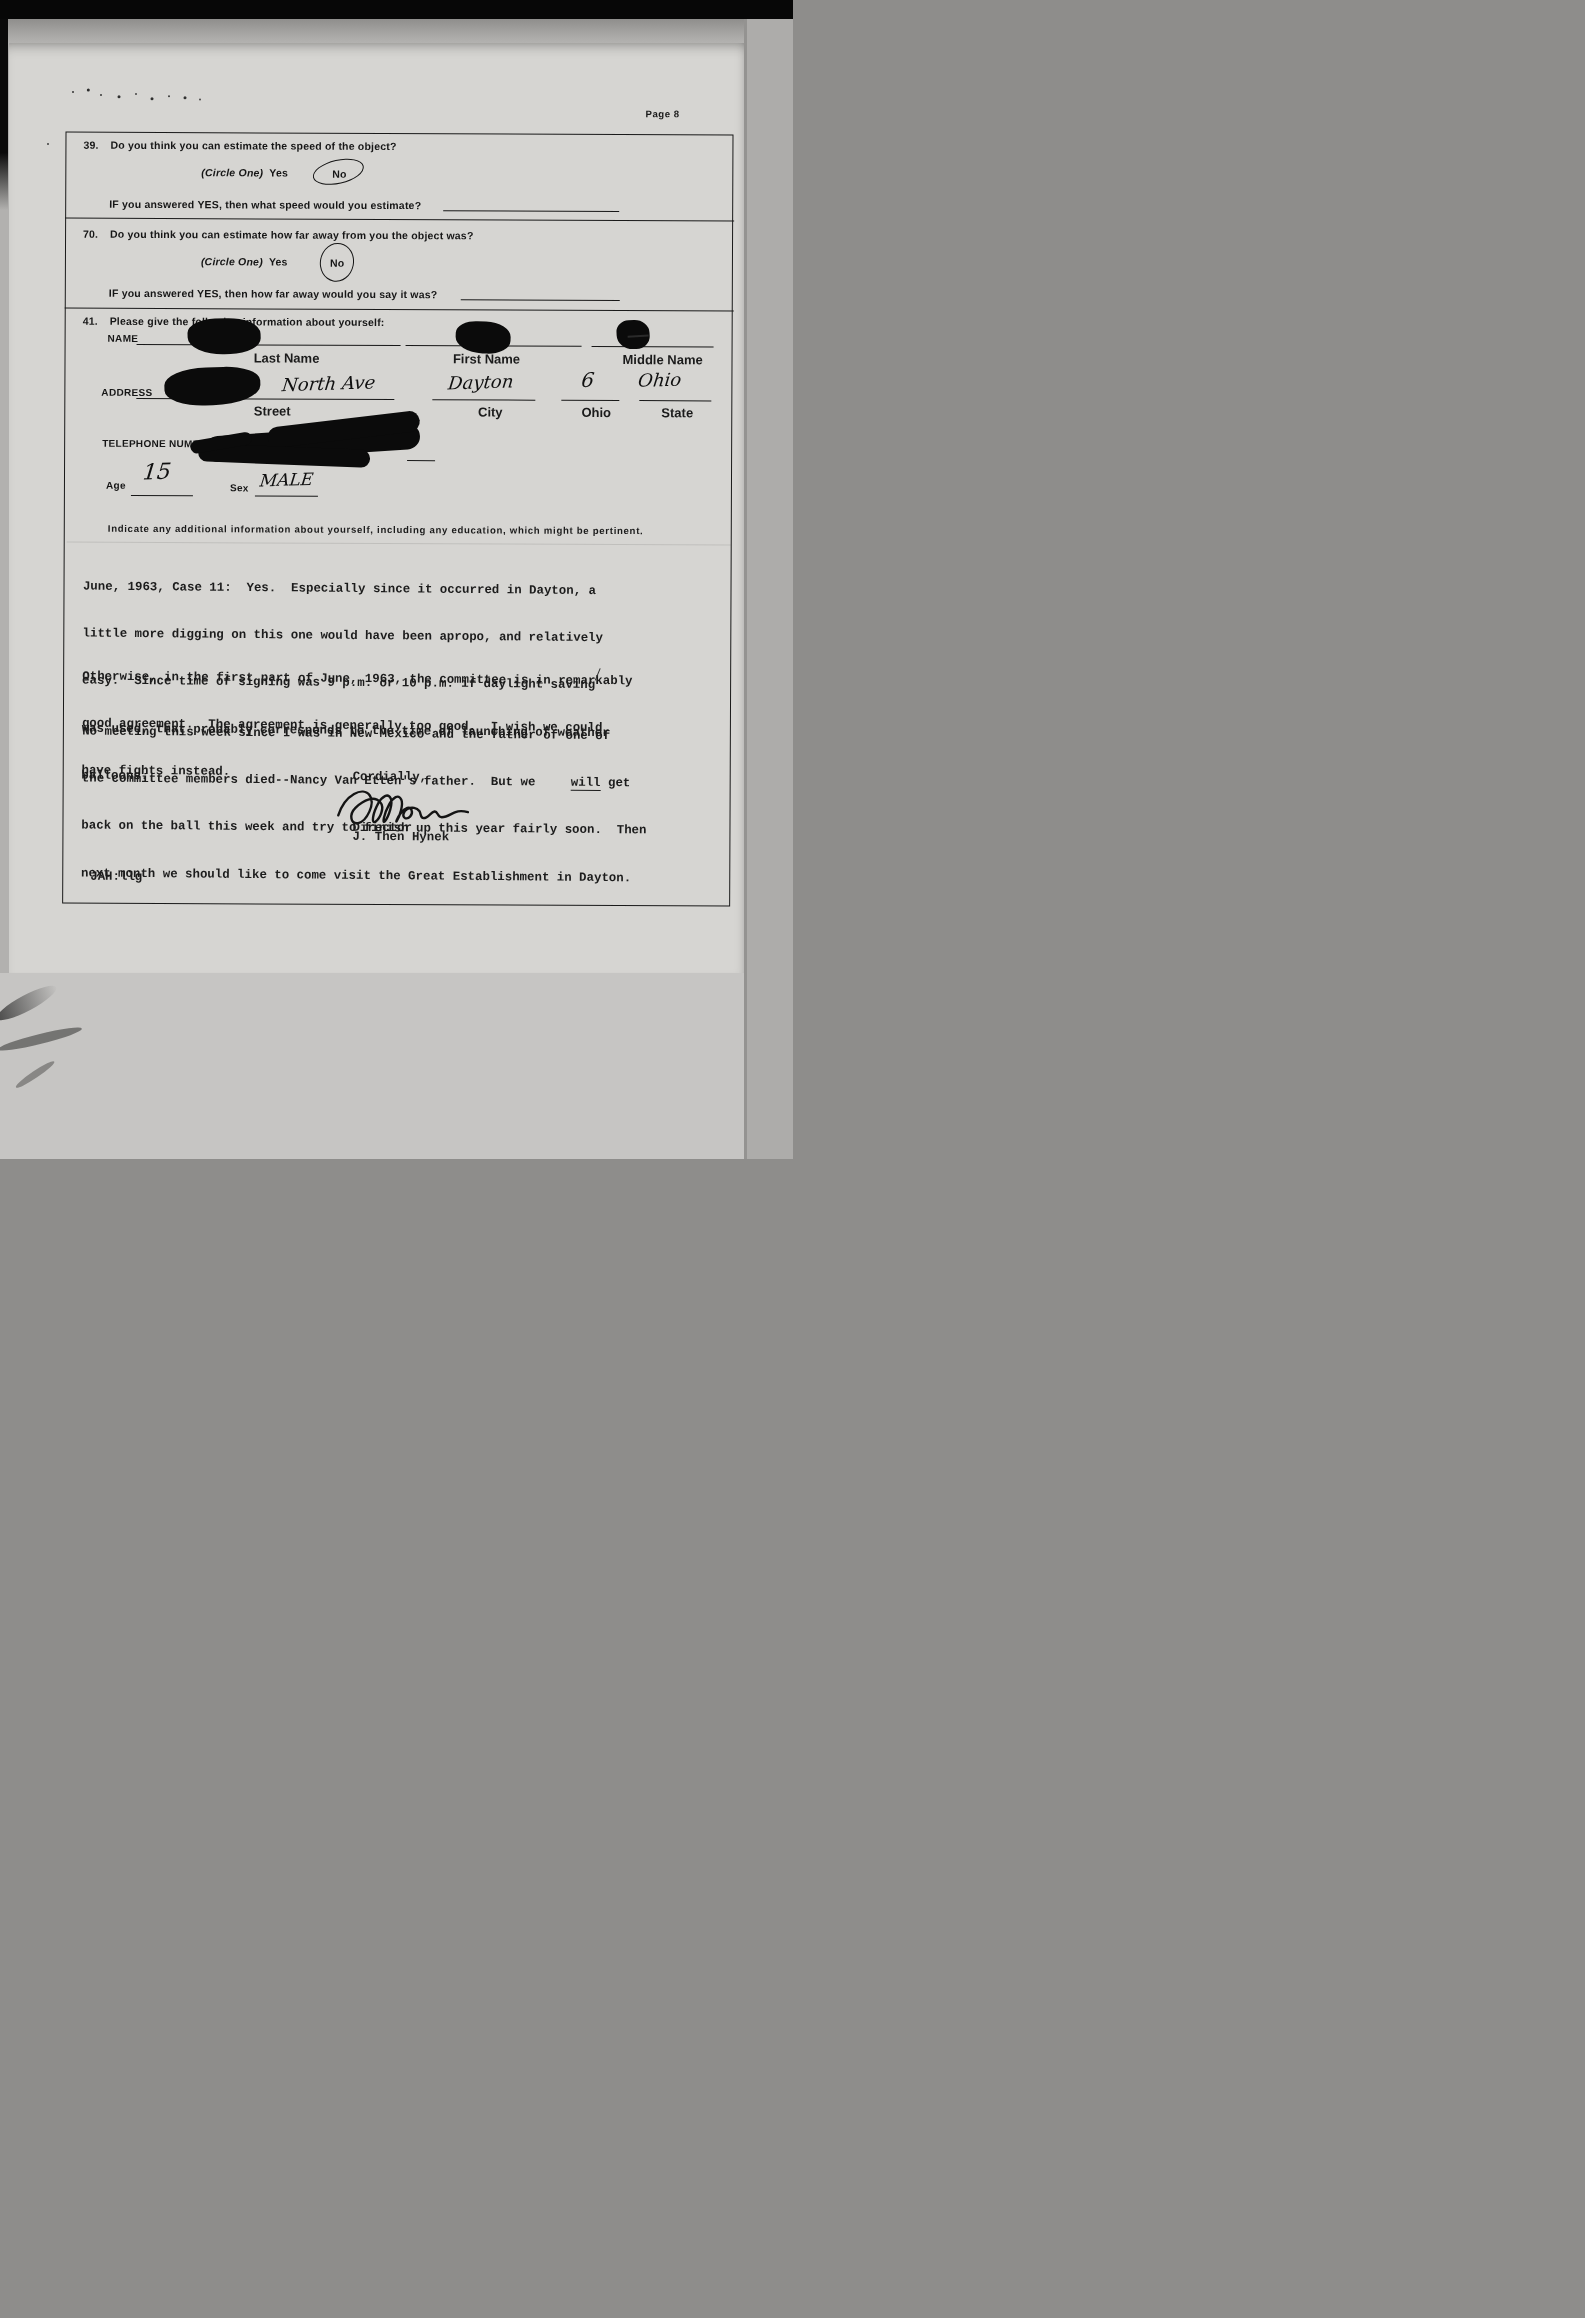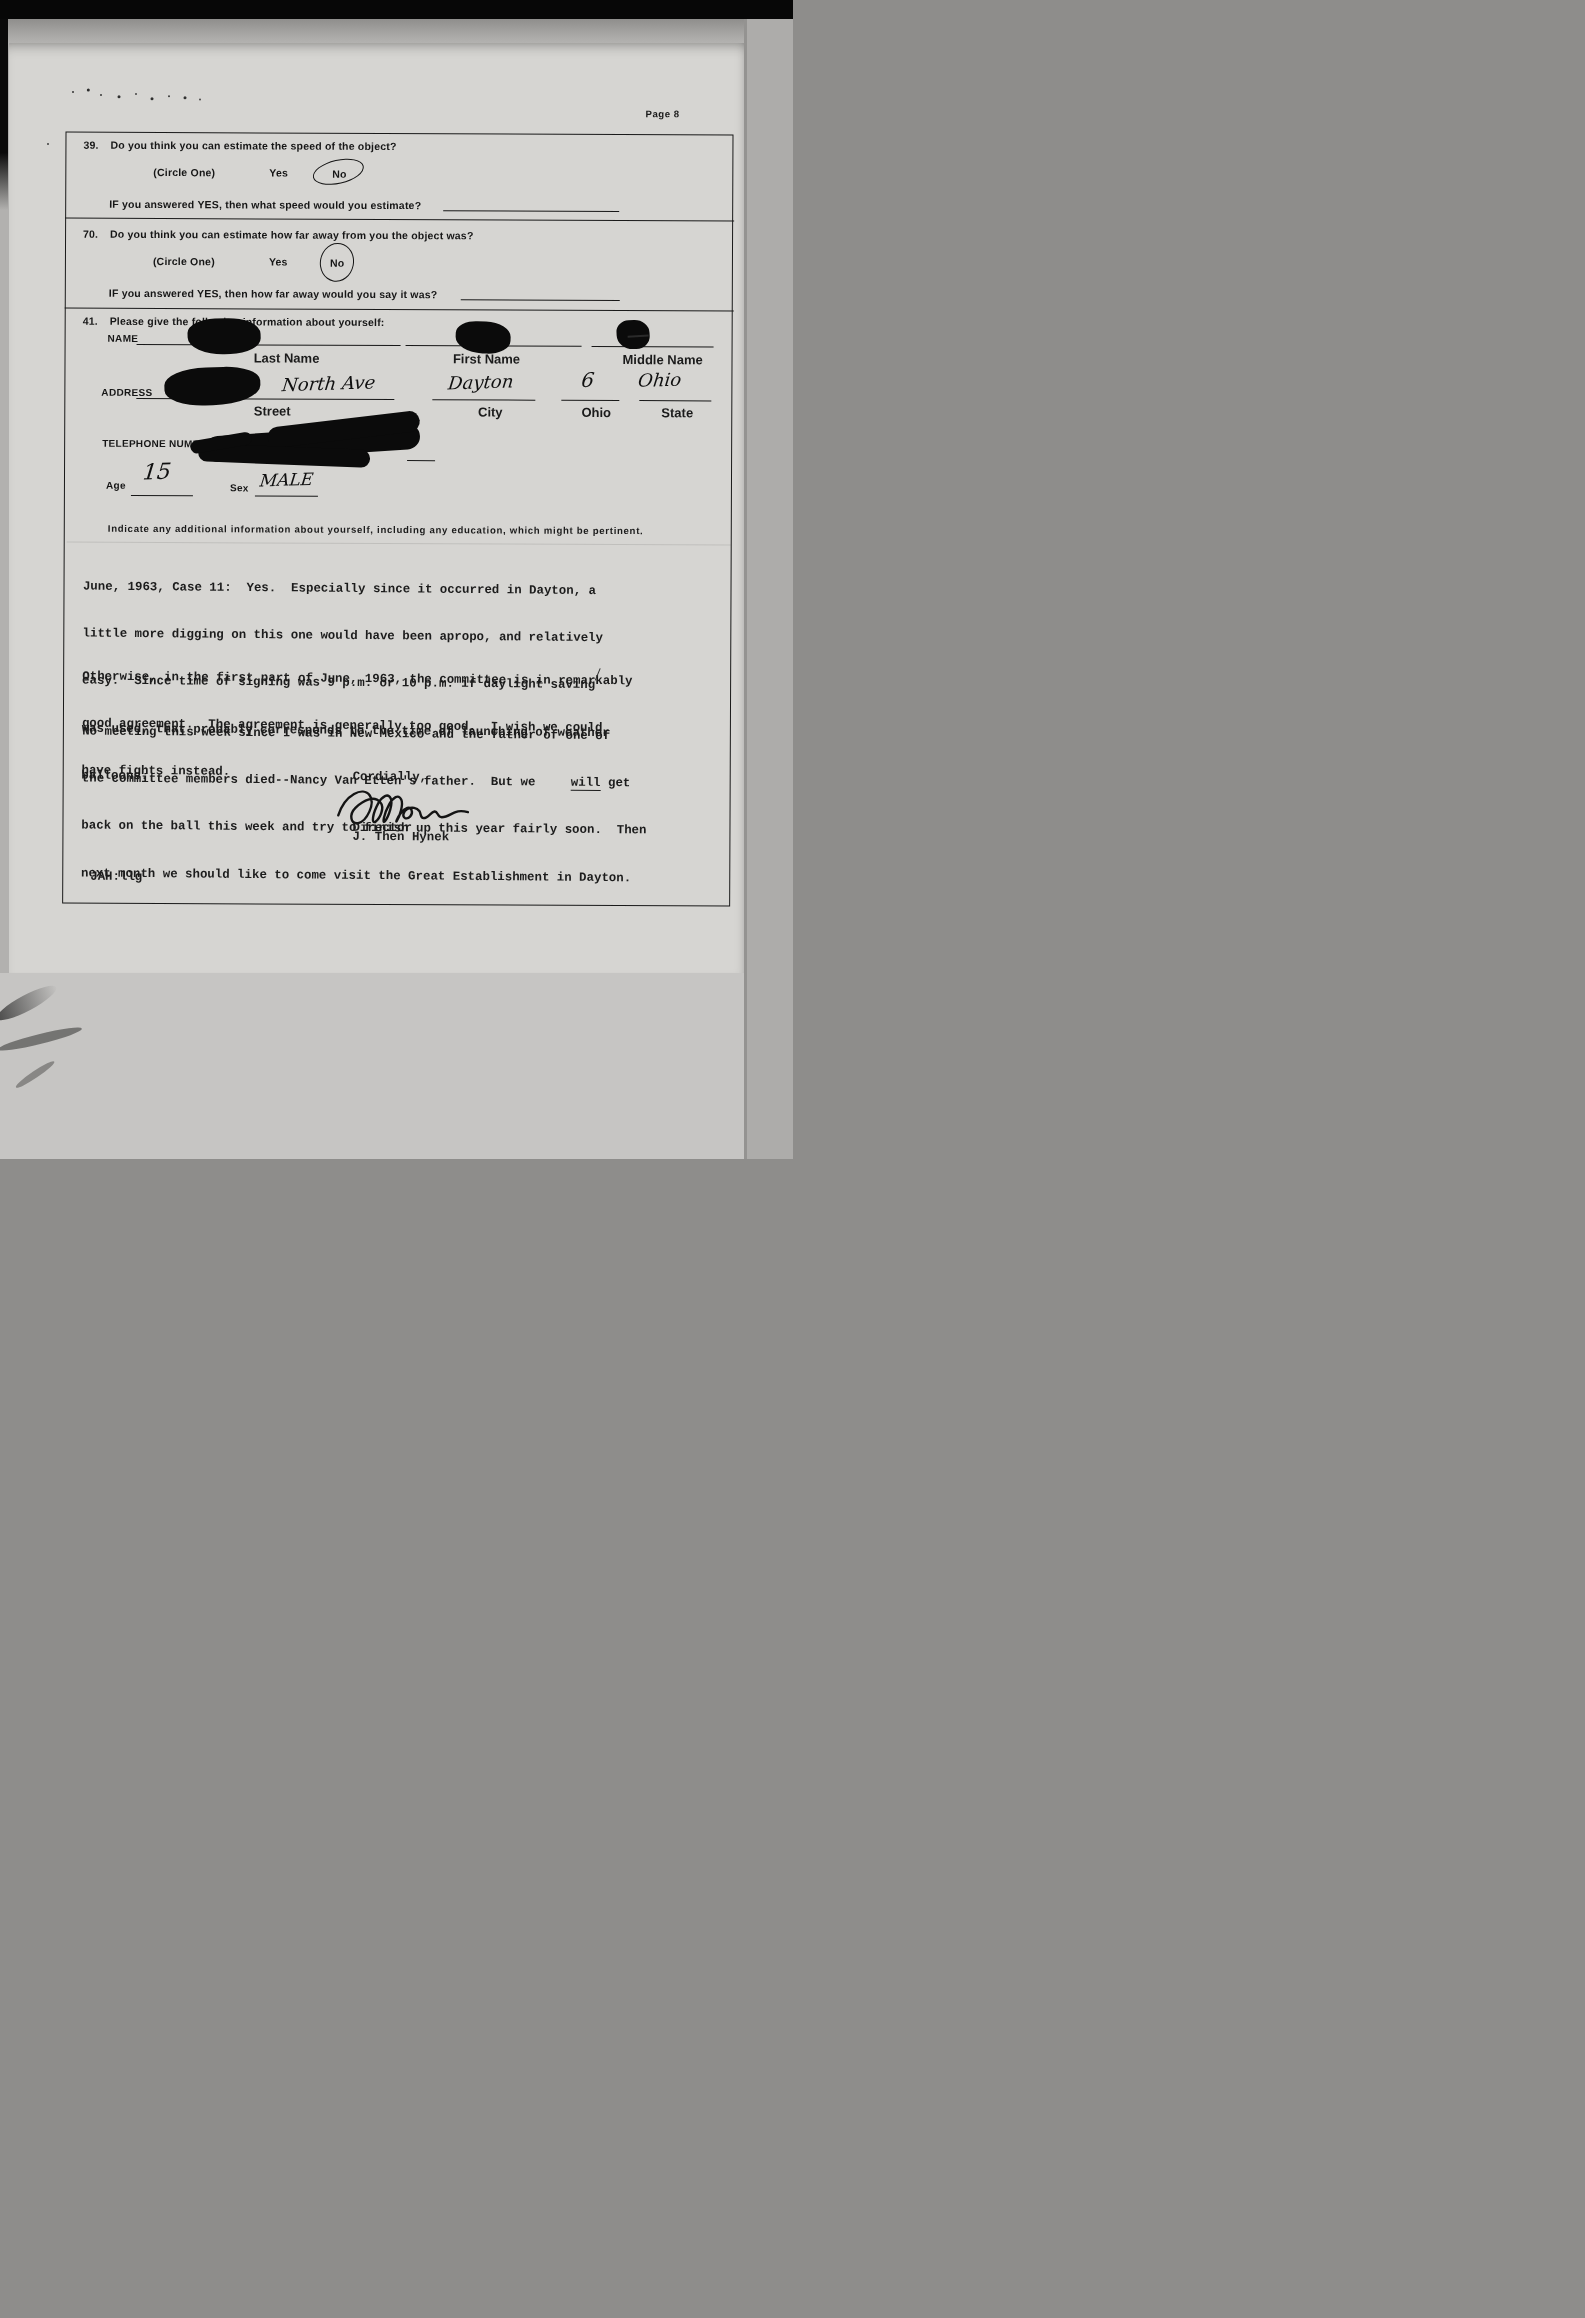--- a/index.html
+++ b/index.html
@@ -13,21 +13,21 @@
          box-shadow:inset 0 10.5px 14.3px -9.6px rgba(0,0,0,.38), inset -6.7px 0 10.5px -7.6px rgba(0,0,0,.25);}
   .right-strip{left:744px;top:19px;width:49px;height:1140px;background:#adacaa;}
   .right-strip-edge{left:744px;top:19px;width:3.3px;height:1140px;background:#949391;}
   .below-sheet{left:0;top:973px;width:744px;height:186px;background:#c6c5c3;}
   .left-black{left:0;top:19px;width:7.6px;height:191px;background:linear-gradient(180deg,#0a0a0a 0%,#0a0a0a 70%,rgba(10,10,10,0) 100%);}
   .scratch{border-radius:50%;}
   
   .box{left:64px;top:133px;width:666px;height:770px;border:1.4px solid #1a1a1a;}
   .divider{left:64px;width:669px;height:1.4px;background:#1a1a1a;}
   .q{font-weight:700;font-size:10.5px;color:#161616;letter-spacing:0.2px;white-space:nowrap;}
-  .qi{}
+  .qi{font-style:italic;margin-left:48px;}
   .tag{font-weight:700;font-size:13px;color:#1b1b1b;width:76px;text-align:center;white-space:nowrap;}
   .biglbl{font-weight:700;font-size:10px;color:#161616;letter-spacing:0.3px;white-space:nowrap;}
   .note{font-weight:700;font-size:9.6px;color:#1b1b1b;letter-spacing:0.7px;white-space:nowrap;}
   .pageno{font-weight:700;font-size:9.6px;color:#1a1a1a;letter-spacing:0.5px;}
   .u{height:1.4px;background:#181818;}
   .u2{height:1px;background:#2a2a2a;}
   .blob{background:#0b0b0b;border-radius:38% 46% 42% 50%;}
   .circ{border:1.7px solid #151515;border-radius:50%;}
   .hand{font-family:"DejaVu Serif",serif;font-style:italic;color:#101010;white-space:nowrap;
         transform:skewX(-8deg) rotate(-2deg);}

